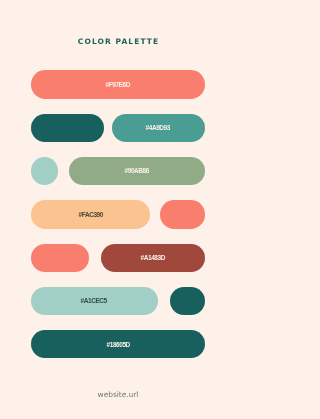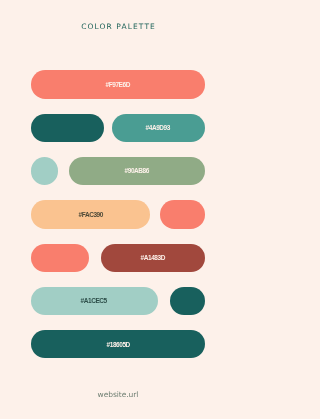--- a/index.html
+++ b/index.html
@@ -5,24 +5,24 @@
 <style>
   html,body{margin:0;padding:0;}
   body{
     width:236px;height:419px;overflow:hidden;
     background:#fdf1ea;
     font-family:"DejaVu Sans", sans-serif;
   }
   .poster{position:relative;width:236px;height:419px;background:#fdf1ea;}
 
   .title{
-    position:absolute;left:0;right:0;top:22px;
+    position:absolute;left:0;right:0;top:37px;
     text-align:center;
     font-family:"DejaVu Sans", sans-serif;
-    font-weight:normal;
+    font-weight:bold;
     font-size:7.5px;
     letter-spacing:1.1px;
     text-indent:1.1px;
     line-height:9px;
     color:#1e6258;
     will-change:transform;
   }
 
   .row{position:absolute;left:31px;width:173.8px;height:28.4px;}
   .chip{

